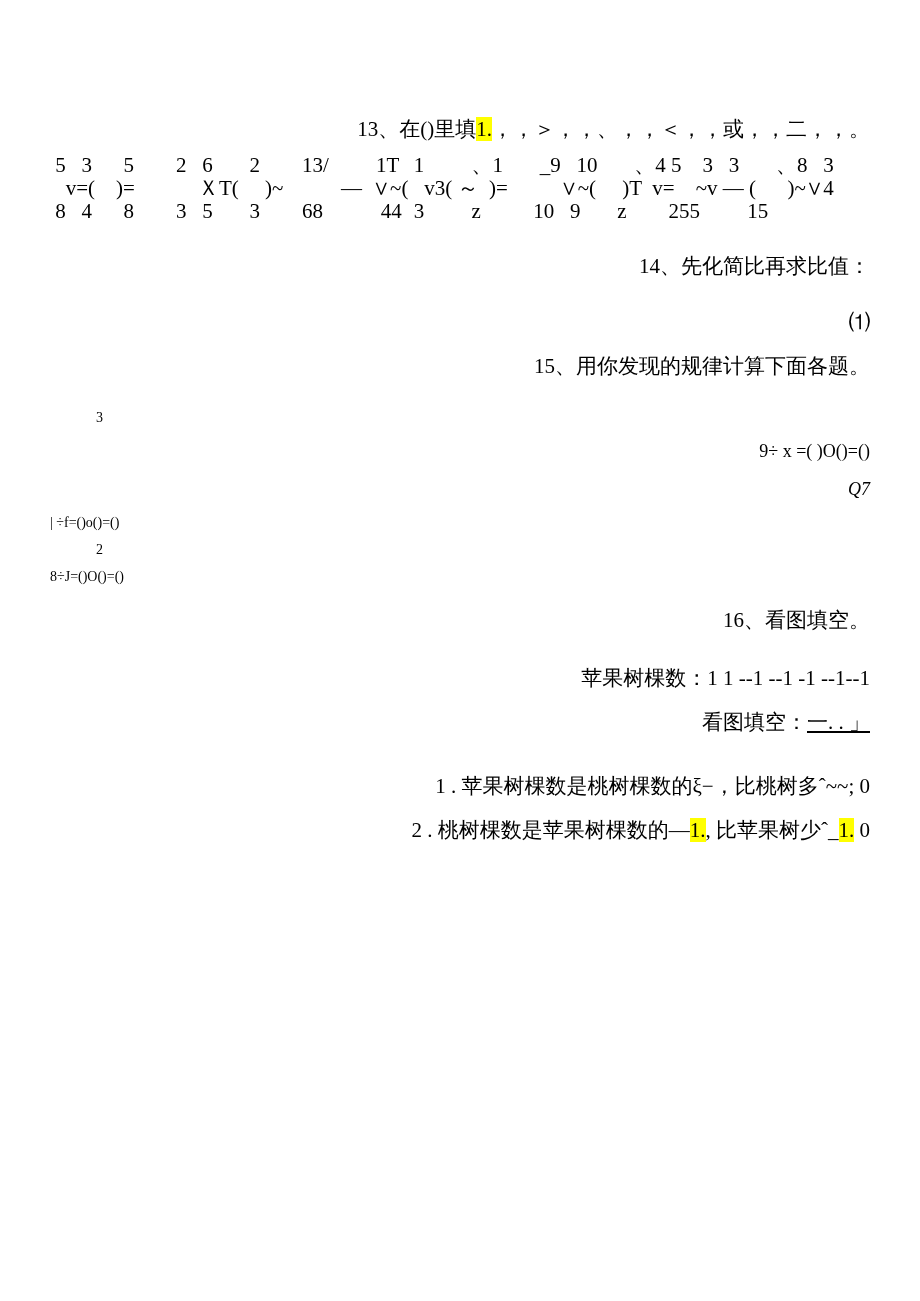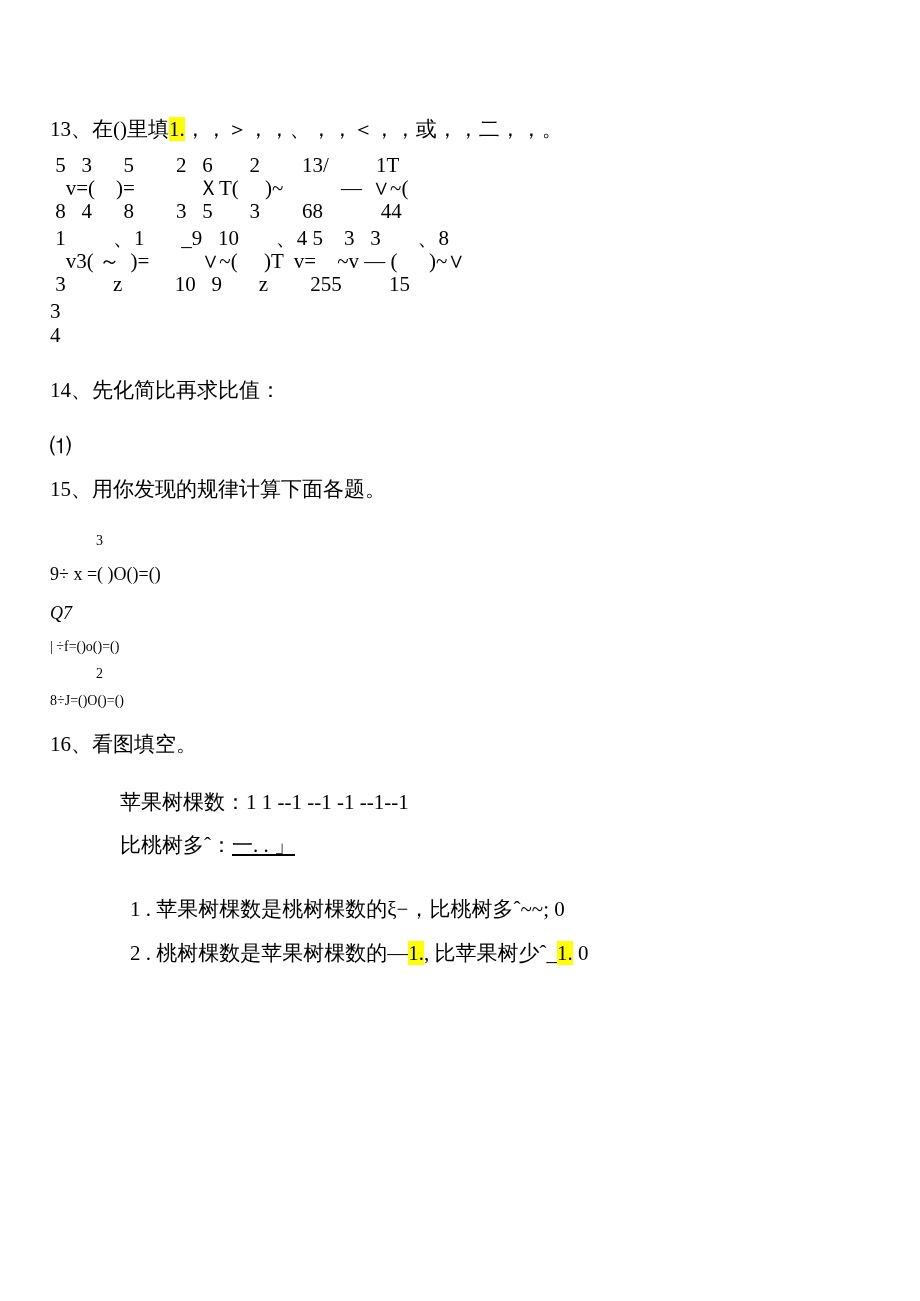--- a/index.html
+++ b/index.html
@@ -10,38 +10,39 @@
     font-size: 21px;
     color: #000;
     width: 920px;
     line-height: 1.9;
   }
   .page {
     padding: 110px 50px 50px 50px;
   }
   .q-line {
     margin-bottom: 4px;
+    text-align: right;
   }
   .hl {
     background: #ffff00;
   }
   .indent1 {
     padding-left: 70px;
   }
   .indent2 {
     padding-left: 80px;
   }
   .math-line {
     font-size: 14px;
     line-height: 1.5;
     margin: 6px 0;
   }
   .frac-block {
     display: flex;
-    flex-direction: column;
+    flex-direction: row;
     align-items: flex-start;
     line-height: 1.1;
   }
   .frac-block .row {
     white-space: pre;
     font-size: 21px;
   }
   .row-group {
     margin-bottom: 4px;
   }
@@ -96,21 +97,21 @@
   </div>
   <div class="math-line">8÷J=()O()=()</div>
   <div style="height:8px;"></div>
 
   <div class="q-line">16、看图填空。</div>
 
   <div style="height:14px;"></div>
 
   <div class="q-line indent1">苹果树棵数：1  1 --1 --1 -1 --1--1</div>
   <div class="q-line indent1">
-    <span>比桃树多ˆ：</span><span class="underline">一.                 .     」</span>
+    <span>看图填空：</span><span class="underline">一.                 .     」</span>
   </div>
 
   <div style="height:20px;"></div>
 
   <div class="q-line indent2">1 . 苹果树棵数是桃树棵数的ξ−，比桃树多ˆ~~; 0</div>
   <div class="q-line indent2">
     <span>2 . 桃树棵数是苹果树棵数的—</span><span class="hl">1.</span><span>, 比苹果树少ˆ_</span><span class="hl">1.</span><span> 0</span>
   </div>
 
 </div>

